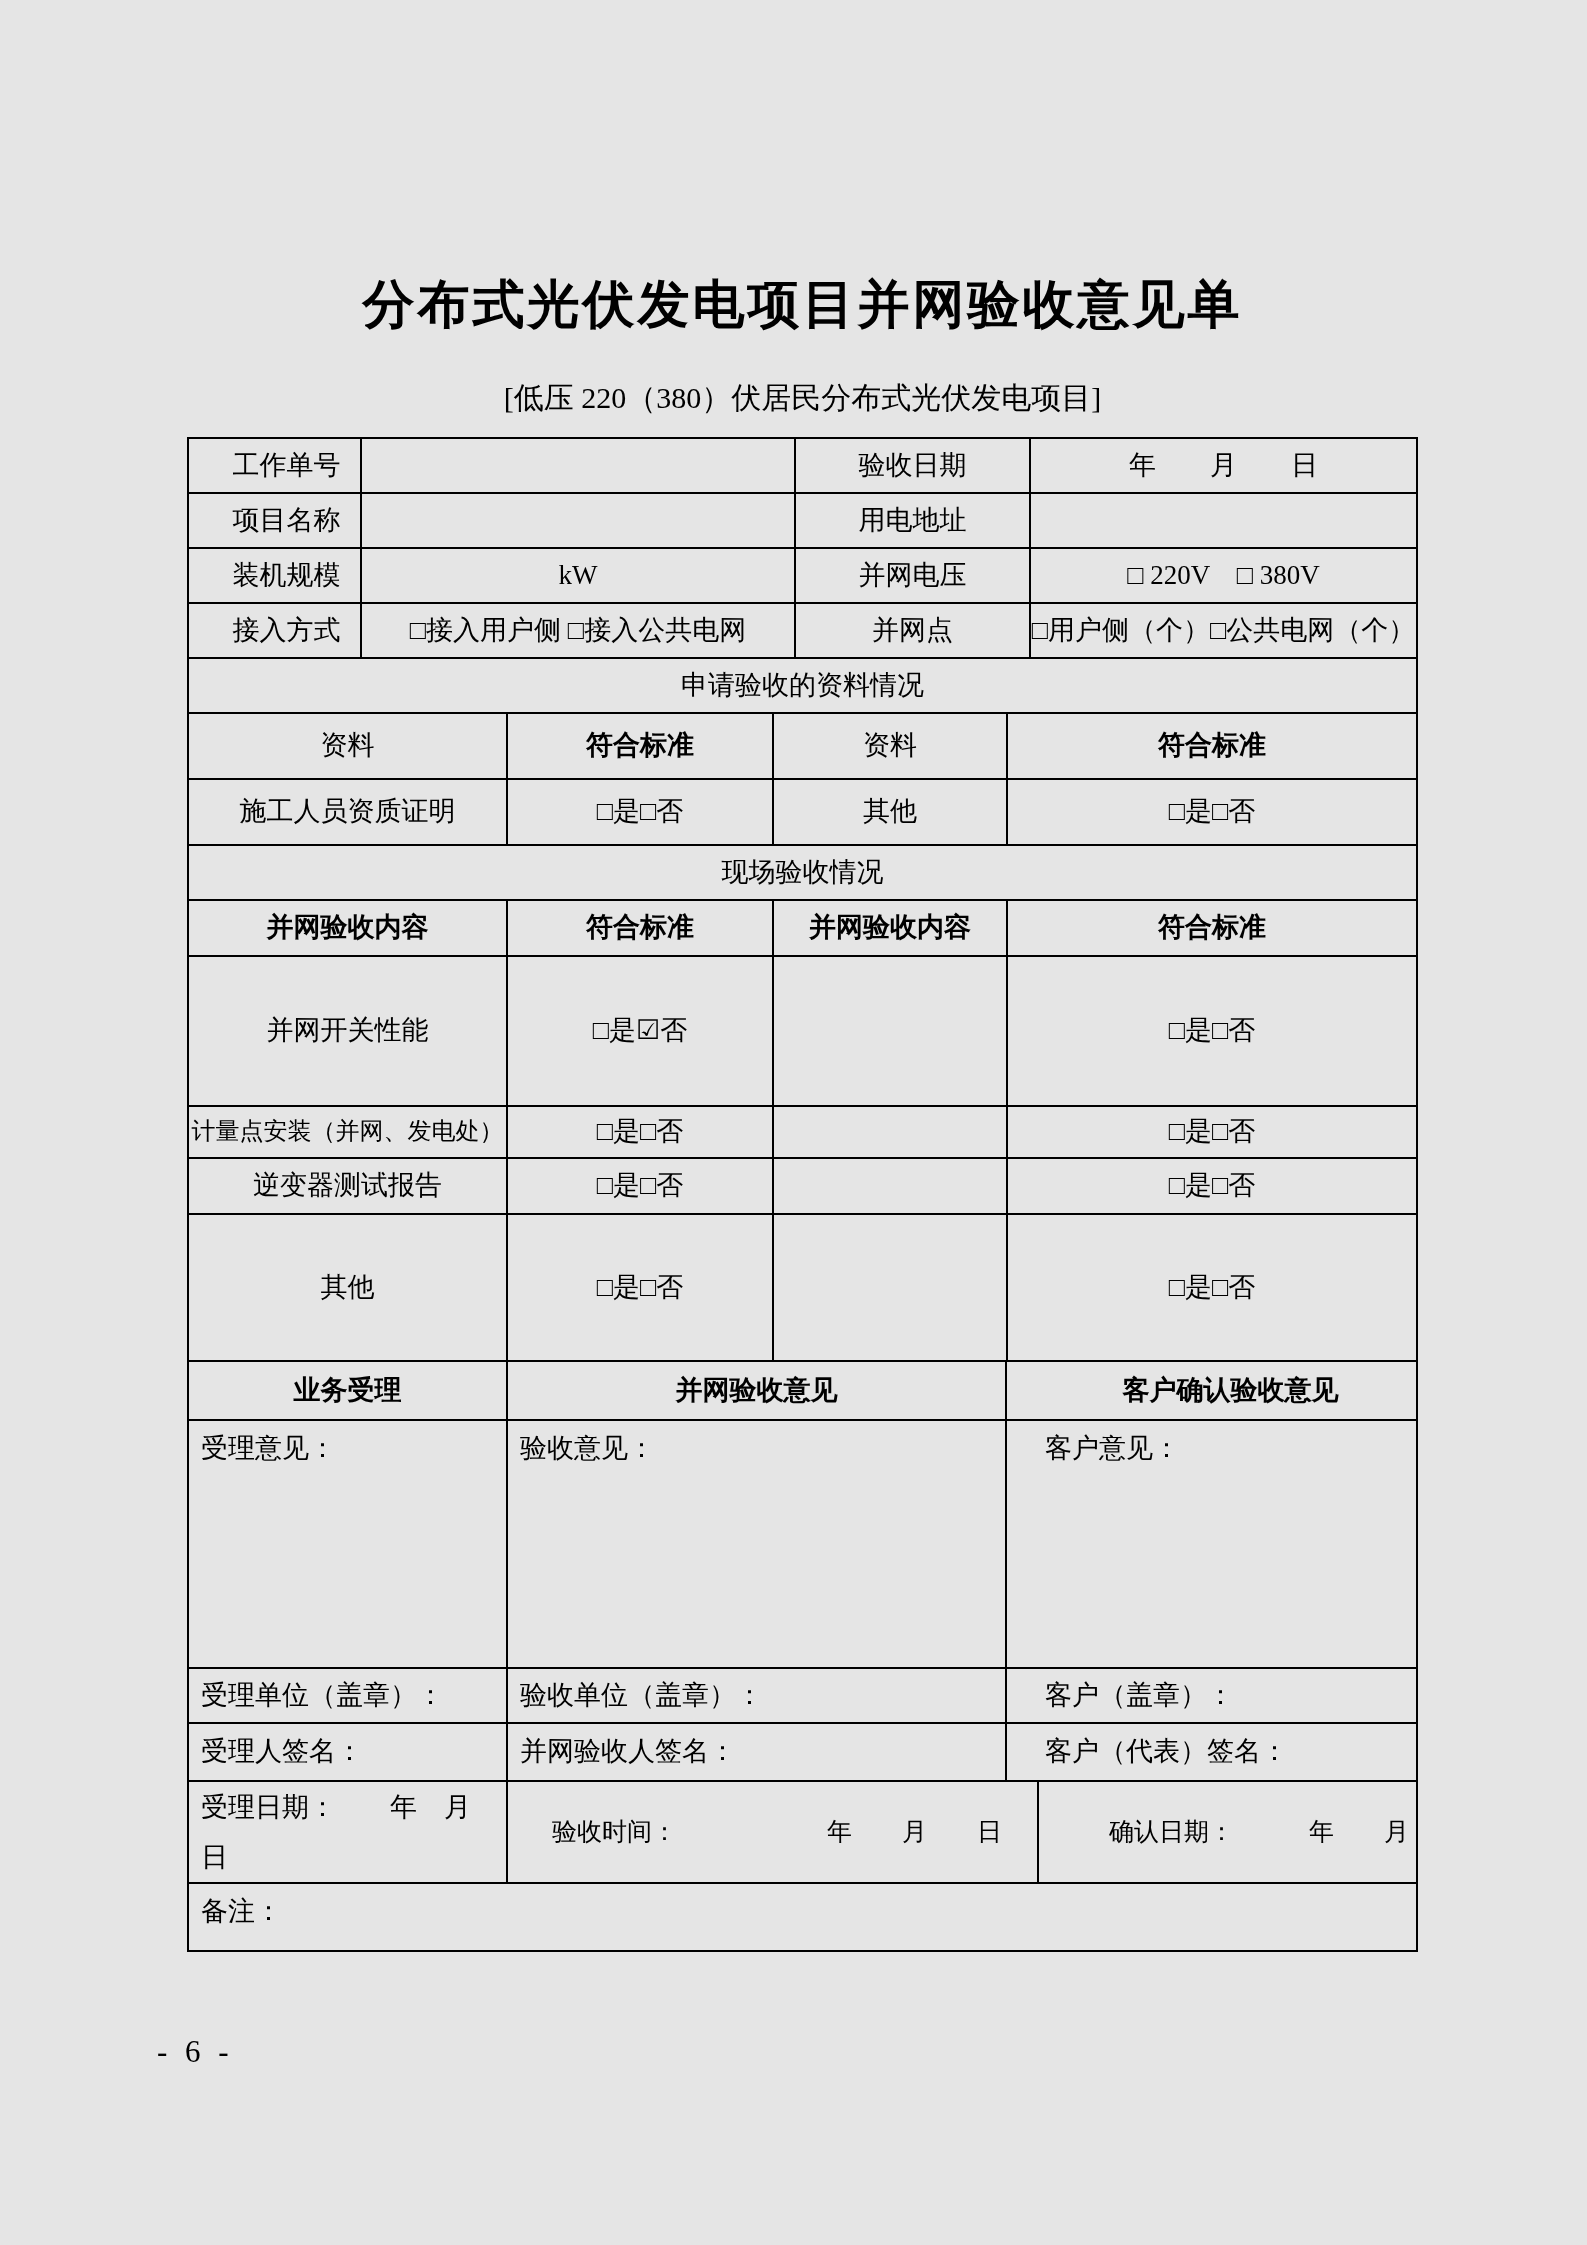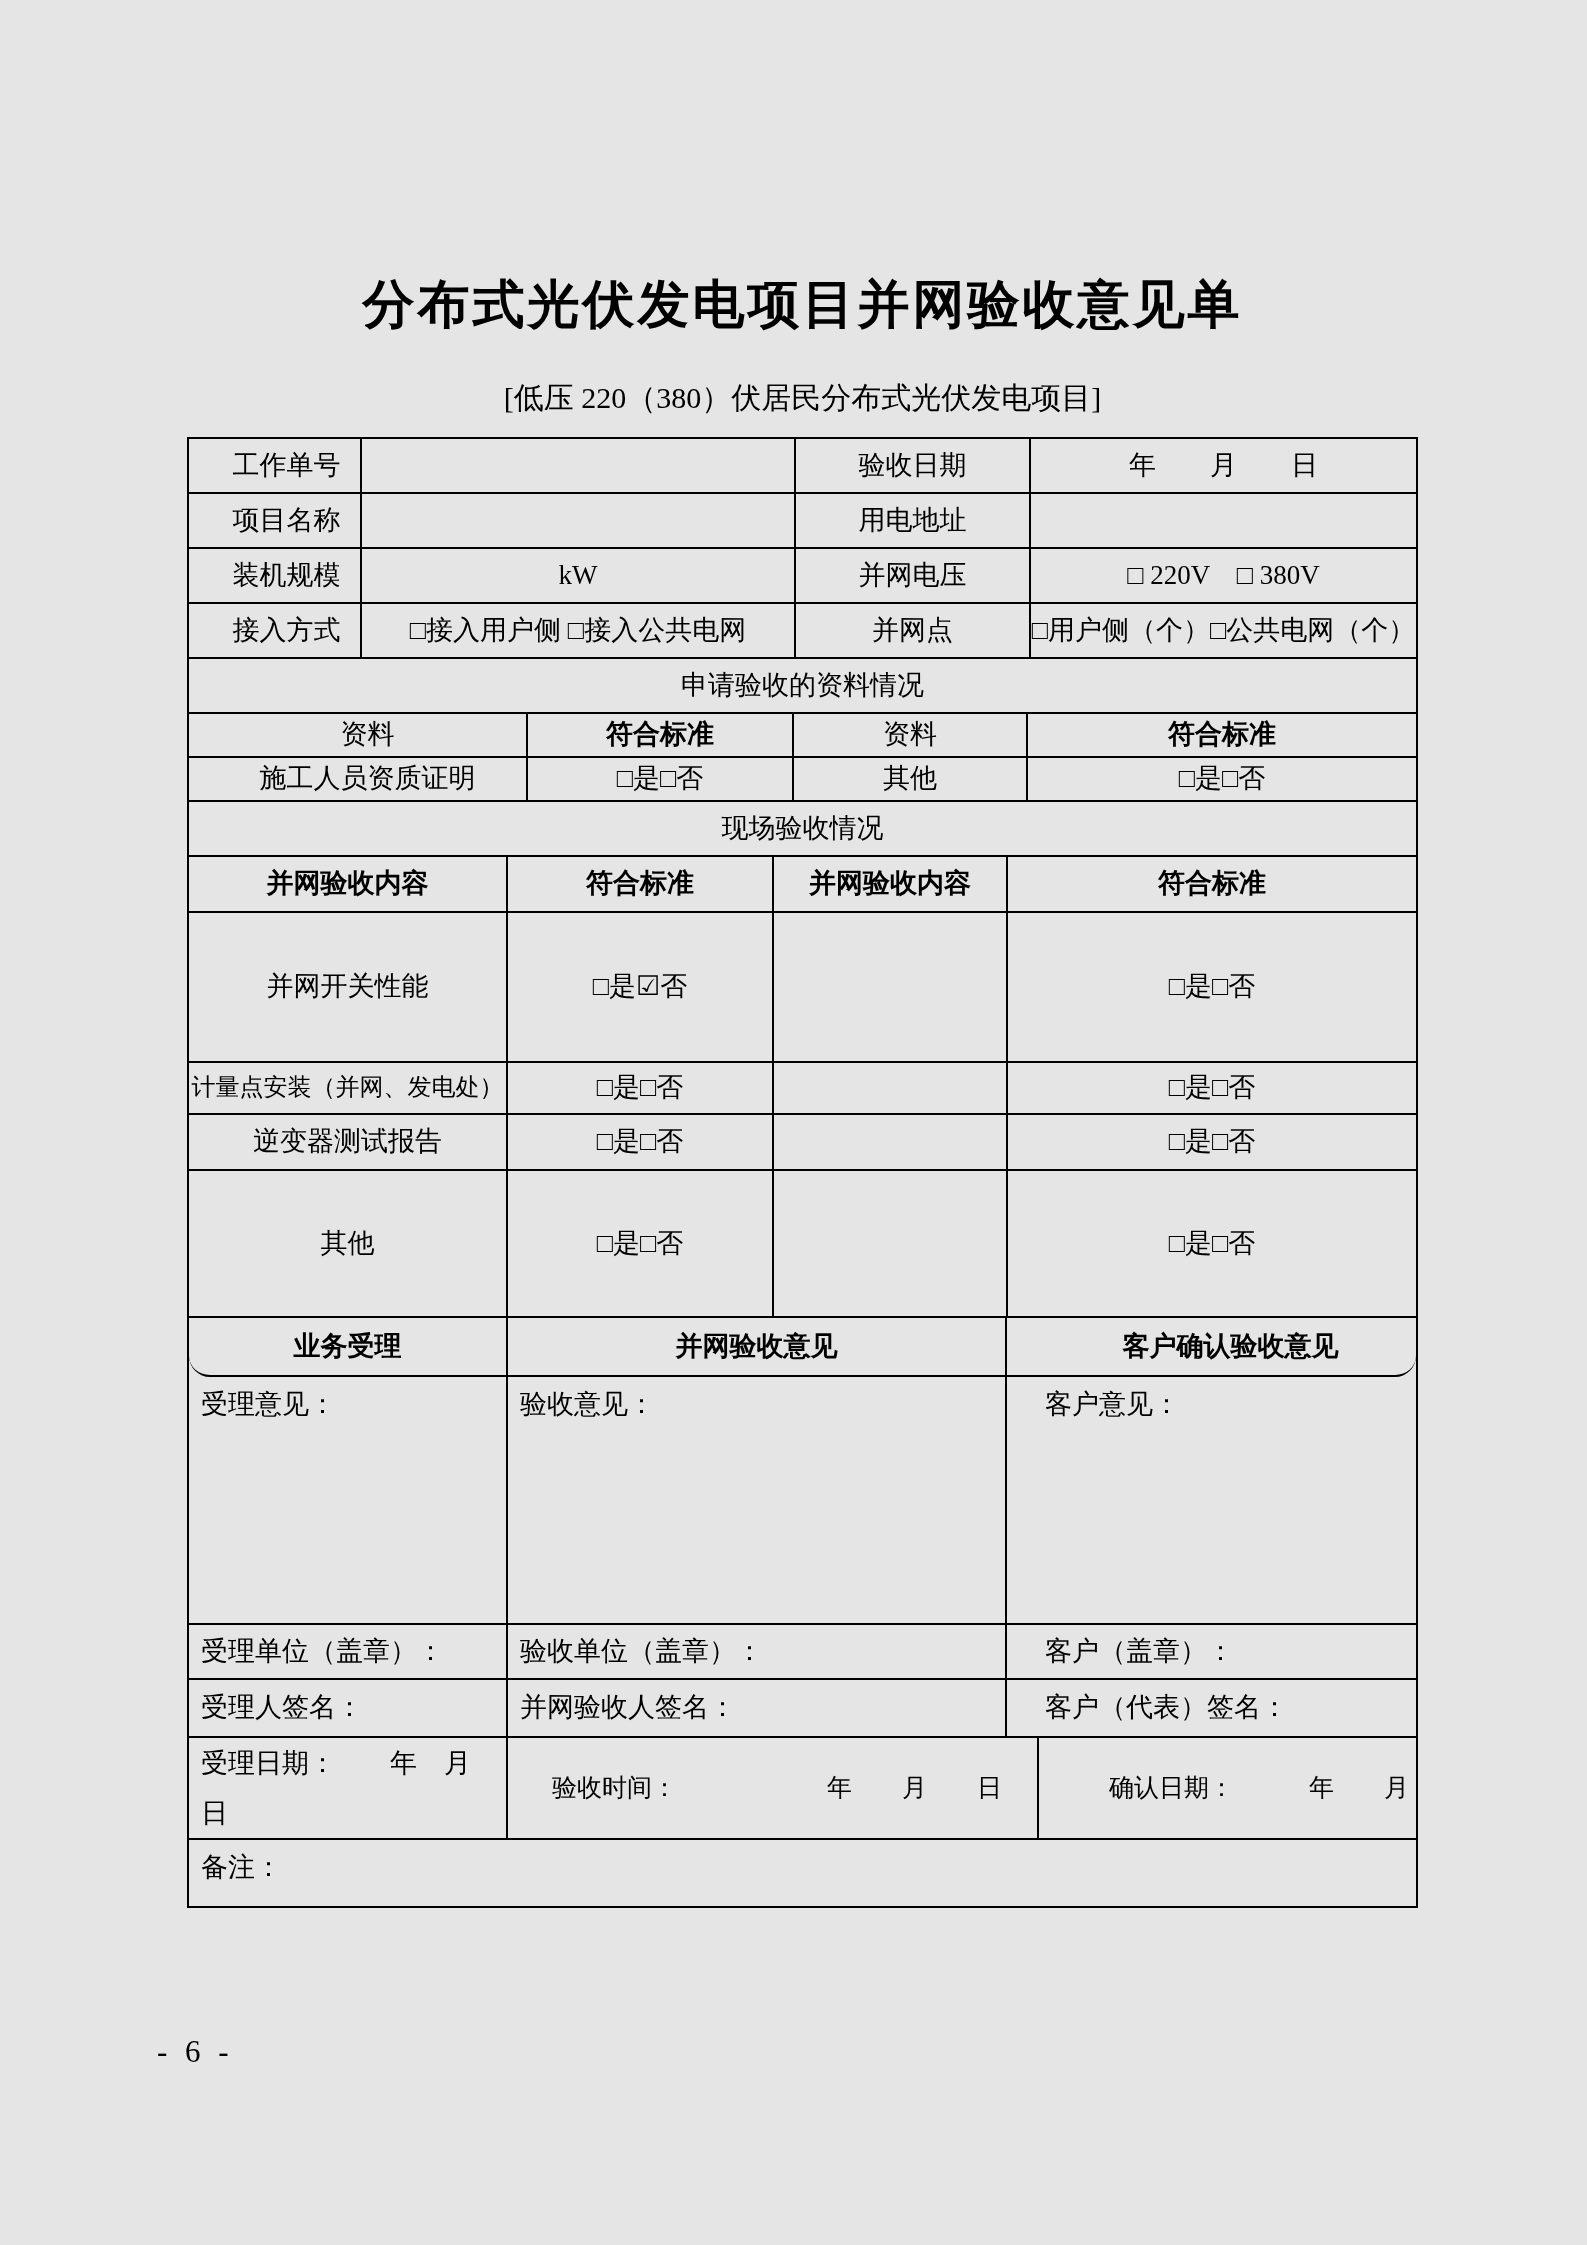--- a/index.html
+++ b/index.html
@@ -62,22 +62,22 @@
   .s1 .td:nth-child(4){flex:1;}
   .s2 .td:nth-child(1){width:319px;}
   .s2 .td:nth-child(2){width:266px;}
   .s2 .td:nth-child(3){width:234px;}
   .s2 .td:nth-child(4){flex:1;}
   .s3 .td:nth-child(1){width:319px;}
   .s3 .td:nth-child(2){width:499px;}
   .s3 .td:nth-child(3){flex:1;padding-left:38px;}
   .full .td{width:100%;}
   
-  .h55{height:55px;} .h56{height:56px;} .h58{height:58px;} .h59{height:59px;border-radius:21px;}
-  .h60{height:44px;padding-left:20px;} .h66{height:66px;} .h69{height:52px;} .h102{height:102px;}
+  .h55{height:55px;} .h56{height:56px;} .h58{height:58px;} .h59{height:59px;}
+  .h60{height:66px;} .h66{height:66px;} .h69{height:52px;} .h102{height:102px;}
   .h147{height:147px;} .h150{height:150px;} .h248{height:248px;}
   .b{font-weight:bold;}
   .left{justify-content:flex-start;text-align:left;padding:0 12px;}
   .topleft{justify-content:flex-start;align-items:flex-start;text-align:left;padding:10px 12px;}
   .tight{font-size:24px;white-space:nowrap;}
   .datewrap{line-height:50px;}
   .datecell{font-size:25px;white-space:nowrap;margin-left:32px;}
   .pageno{
     position:absolute;
     left:157px; top:2034px;

